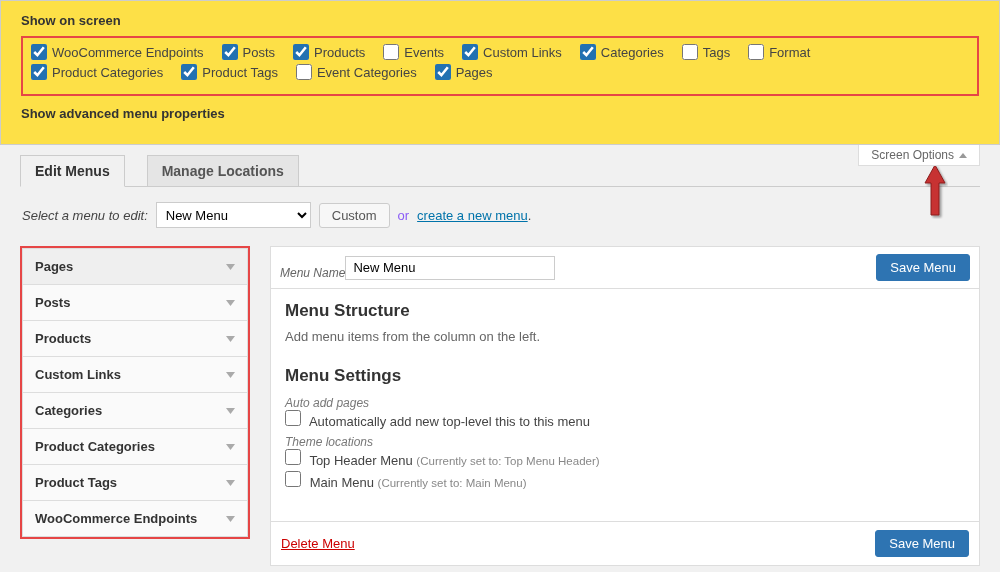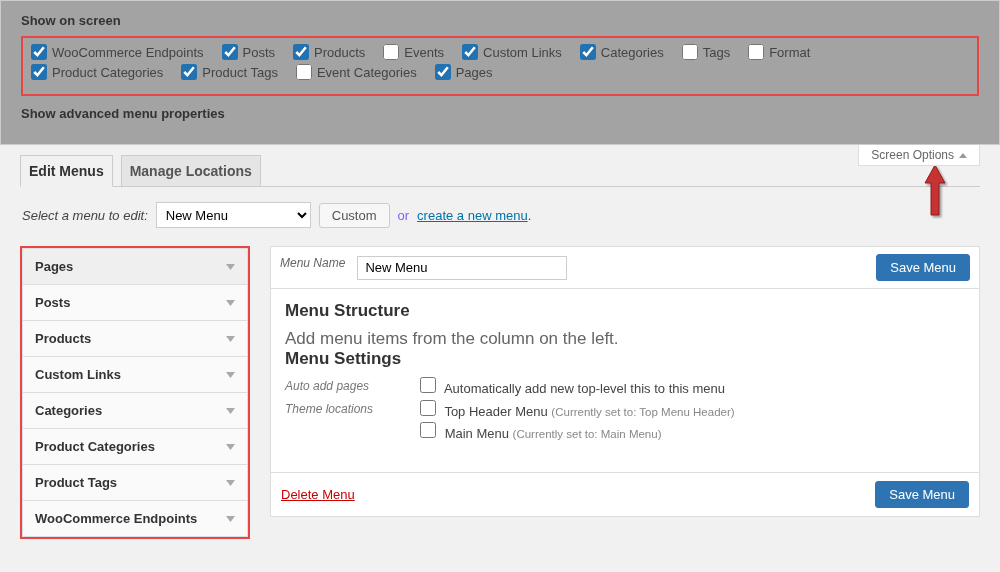--- a/index.html
+++ b/index.html
@@ -1,36 +1,36 @@
 <!DOCTYPE html>
 <html><head>
 <meta charset="utf-8">
 <style>
   * { box-sizing: border-box; margin: 0; padding: 0; }
   body { font-family: -apple-system, "Helvetica Neue", Arial, sans-serif; font-size: 13px; color: #444; background: #f1f1f1; width: 1000px; height: 572px; overflow: hidden; }
 
   
-  .screen-options { background: #a3a3a3; border: 1px solid #ccc; margin: 0 0 0 0; padding: 12px 20px 15px 20px; }
+  .screen-options { background: #fde047; border: 1px solid #ccc; margin: 0 0 0 0; padding: 12px 20px 15px 20px; }
   .screen-options h5 { font-size: 13px; font-weight: 600; margin-bottom: 8px; color: #333; }
   .checkbox-row { display: flex; flex-wrap: wrap; gap: 0; margin-bottom: 4px; }
   .checkbox-row .chk { display: inline-flex; align-items: center; margin-right: 18px; margin-bottom: 4px; }
   .chk input { width: 16px; height: 16px; margin-right: 5px; accent-color: #2271b1; }
   .chk label { font-size: 13px; color: #444; }
 
   .highlight-red { border: 2px solid #e64646; padding: 6px 8px; margin-bottom: 10px; }
   .highlight-red-acc { border: 2px solid #e64646; }
 
   .screen-options-tab { position: absolute; right: 20px; top: 145px; background: #fff; border: 1px solid #ddd; border-top: none; padding: 3px 12px; font-size: 12px; color: #666; cursor: pointer; z-index: 50; display: flex; align-items: center; gap: 5px; }
   .screen-options-tab .caret { width: 0; height: 0; border-left: 4px solid transparent; border-right: 4px solid transparent; border-bottom: 5px solid #999; }
 
   .arrow-indicator { position: absolute; right: 52px; top: 163px; z-index: 40; color: #c73232; }
 
   
   .nav-tabs { margin: 9px 20px 0 20px; display: flex; border-bottom: 1px solid #ccc; }
-  .nav-tabs .tab { padding: 7px 8px; border: 1px solid #ccc; background: #e5e5e5; color: #555; font-size: 14px; font-weight: 600; margin-right: 8px; position: relative; top: 1px; cursor: pointer; }
+  .nav-tabs .tab { padding: 7px 14px; border: 1px solid #ccc; background: #e5e5e5; color: #555; font-size: 14px; font-weight: 600; margin-right: 22px; position: relative; top: 1px; cursor: pointer; }
   .nav-tabs .tab.active { background: #f1f1f1; border-bottom: 1px solid #f1f1f1; color: #333; }
 
   .content { margin: 15px 20px 0 20px; display: flex; flex-direction: column; }
   .select-row { display: flex; align-items: center; gap: 8px; margin-bottom: 18px; margin-left: 2px; }
   .select-row label { font-size: 13px; font-style: italic; }
   .select-row select { width: 155px; height: 26px; font-size: 13px; border: 1px solid #ccc; background: #fff; padding: 0 5px; }
   .btn { background: #f7f7f7; border: 1px solid #ccc; color: #555; padding: 4px 12px; font-size: 13px; cursor: pointer; border-radius: 3px; }
   .select-row .or { color: #8b5cf6; }
   .select-row a { color: #0073aa; text-decoration: underline; cursor: pointer; }
 
@@ -39,29 +39,29 @@
   .accordion { border: 1px solid #ddd; background: #fff; }
   .acc-item { border-bottom: 1px solid #ddd; }
   .acc-item:last-child { border-bottom: none; }
   .acc-header { background: #fafafa; padding: 10px 12px; font-size: 13px; font-weight: 600; color: #333; display: flex; justify-content: space-between; align-items: center; cursor: pointer; }
   .acc-header.first { background: #efefef; }
   .acc-caret { color: #aaa; font-size: 11px; }
   .acc-caret svg { display: block; }
 
   .right-col { flex: 1; }
   .menu-name-row { display: flex; align-items: center; justify-content: space-between; border: 1px solid #ddd; background: #fff; padding: 7px 9px; }
-  .menu-name-row .left { display: flex; align-items: flex-start; gap: 12px; }
+  .menu-name-row .left { display: flex; align-items: flex-end; }
   .menu-name-row label { font-style: italic; color: #666; font-size: 12px; }
   .menu-name-row input[type=text] { width: 210px; height: 24px; padding: 2px 7px; border: 1px solid #ccc; font-size: 13px; }
   .btn-primary { background: #2e74b2; border: 1px solid #2e74b2; color: #fff; padding: 5px 13px; font-size: 13px; border-radius: 3px; cursor: pointer; }
 
   .menu-body { border: 1px solid #ddd; border-top: none; background: #fff; padding: 12px 14px 24px 14px; }
   .menu-body h3 { font-size: 17px; font-weight: 600; margin-bottom: 8px; color: #333; }
-  .menu-body .desc { font-size: 17px; color: #666; }
-  .settings-row { display: flex; margin-bottom: 4px; align-items: flex-start; }
+  .menu-body .desc { font-size: 13px; color: #666; margin-bottom: 22px; }
+  .settings-row { display: flex; margin-bottom: 4px; align-items: flex-start; flex-direction: column; }
   .settings-row .lab { width: 135px; font-style: italic; color: #777; font-size: 12px; padding-top: 2px; }
   .settings-row .val { flex: 1; font-size: 13px; color: #444; }
   .settings-row .val .chk { margin-bottom: 3px; }
   .settings-row .muted { color: #888; font-size: 11.5px; }
 
   .menu-footer { border: 1px solid #ddd; border-top: none; background: #fff; padding: 8px 10px; display: flex; justify-content: space-between; align-items: center; }
   .delete-link { color: #c00; text-decoration: underline; font-size: 13px; cursor: pointer; }
 </style>
 </head>
 <body>

